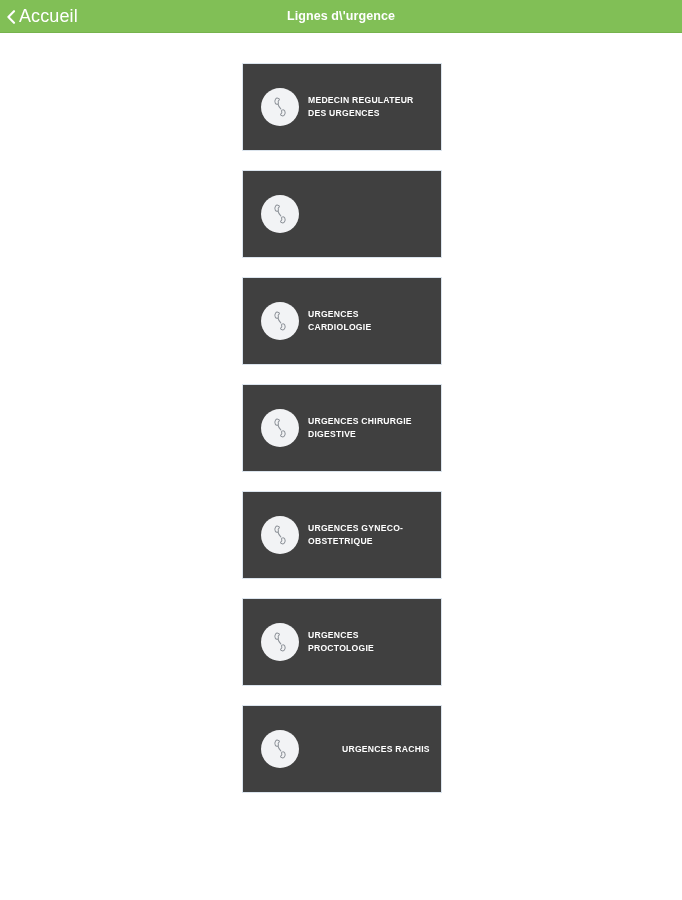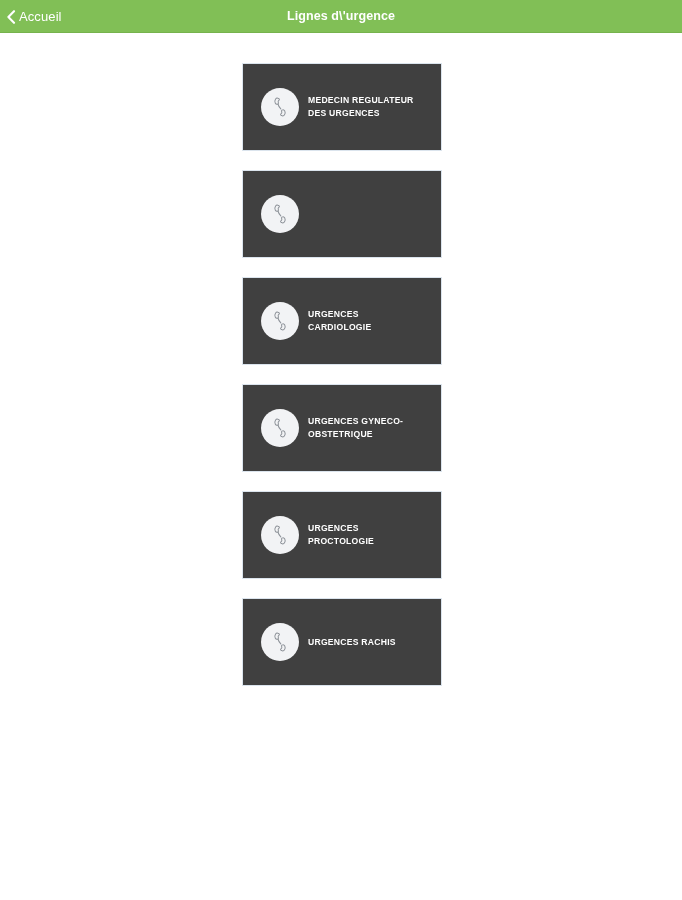--- a/index.html
+++ b/index.html
@@ -41,21 +41,21 @@
   }
   .nav-back .chev {
     display: inline-block;
     width: 10px;
     height: 14px;
     position: relative;
     flex: 0 0 auto;
   }
   .nav-back .chev svg { display: block; }
   .nav-back-label {
-    font-size: 13px;
+    font-size: 18px;
     font-weight: 400;
     letter-spacing: .1px;
     color: #ffffff;
     line-height: 1;
     padding-bottom: 1px;
   }
   .nav-title {
     position: absolute;
     left: 0;
     top: 0;
@@ -92,21 +92,21 @@
     background: #404040;
     margin-bottom: 21px;
     display: flex;
     align-items: center;
     box-sizing: border-box;
     padding-left: 18px;
     padding-right: 6px;
     cursor: pointer;
     box-shadow: 0 0 0 1px rgba(190,205,222,0.55);
   }
-  .card:last-child { margin-bottom: 0; }
+  .card:last-child { margin-bottom: 0; gap: 34px; }
 
   .card-icon {
     flex: 0 0 auto;
     width: 38px;
     height: 38px;
     border-radius: 50%;
     background: #f2f3f5;
     display: flex;
     align-items: center;
     justify-content: center;
@@ -178,20 +178,33 @@
             <path d="M8.6 3.3c-1.5-.5-2.7.1-3.2 1.4-.6 1.6-.3 3 .6 4.1.8 1 1.8 1.3 2.6.9.7-.3 1-1 .8-1.7-.2-.6-.6-1-.6-1.6 0-.5.2-.9.5-1.2.5-.5.5-1.3-.1-1.7-.2-.1-.4-.2-.6-.2z" stroke="#8a8f96" stroke-width="1.05" fill="none" stroke-linejoin="round"></path>
             <path d="M9.3 9.5c.9 1.7 2.3 3.3 4 4.4" stroke="#8a8f96" stroke-width="1.05" stroke-linecap="round" fill="none"></path>
             <path d="M15.4 20.7c1.5.5 2.7-.1 3.2-1.4.6-1.6.3-3-.6-4.1-.8-1-1.8-1.3-2.6-.9-.7.3-1 1-.8 1.7.2.6.6 1 .6 1.6 0 .5-.2.9-.5 1.2-.5.5-.5 1.3.1 1.7.2.1.4.2.6.2z" stroke="#8a8f96" stroke-width="1.05" fill="none" stroke-linejoin="round"></path>
           </g>
         </svg>
       </span>
       <span class="card-label">URGENCES
 CARDIOLOGIE</span>
     </div>
 
+    <div class="card">
+      <span class="card-icon">
+        <svg width="22" height="22" viewBox="0 0 24 24" fill="none" xmlns="http://www.w3.org/2000/svg" aria-hidden="true">
+          <g transform="rotate(12 12 12)">
+            <path d="M8.6 3.3c-1.5-.5-2.7.1-3.2 1.4-.6 1.6-.3 3 .6 4.1.8 1 1.8 1.3 2.6.9.7-.3 1-1 .8-1.7-.2-.6-.6-1-.6-1.6 0-.5.2-.9.5-1.2.5-.5.5-1.3-.1-1.7-.2-.1-.4-.2-.6-.2z" stroke="#8a8f96" stroke-width="1.05" fill="none" stroke-linejoin="round"></path>
+            <path d="M9.3 9.5c.9 1.7 2.3 3.3 4 4.4" stroke="#8a8f96" stroke-width="1.05" stroke-linecap="round" fill="none"></path>
+            <path d="M15.4 20.7c1.5.5 2.7-.1 3.2-1.4.6-1.6.3-3-.6-4.1-.8-1-1.8-1.3-2.6-.9-.7.3-1 1-.8 1.7.2.6.6 1 .6 1.6 0 .5-.2.9-.5 1.2-.5.5-.5 1.3.1 1.7.2.1.4.2.6.2z" stroke="#8a8f96" stroke-width="1.05" fill="none" stroke-linejoin="round"></path>
+          </g>
+        </svg>
+      </span>
+      <span class="card-label">URGENCES CHIRURGIE
+DIGESTIVE</span>
+    </div>
 
     <div class="card">
       <span class="card-icon">
         <svg width="22" height="22" viewBox="0 0 24 24" fill="none" xmlns="http://www.w3.org/2000/svg" aria-hidden="true">
           <g transform="rotate(12 12 12)">
             <path d="M8.6 3.3c-1.5-.5-2.7.1-3.2 1.4-.6 1.6-.3 3 .6 4.1.8 1 1.8 1.3 2.6.9.7-.3 1-1 .8-1.7-.2-.6-.6-1-.6-1.6 0-.5.2-.9.5-1.2.5-.5.5-1.3-.1-1.7-.2-.1-.4-.2-.6-.2z" stroke="#8a8f96" stroke-width="1.05" fill="none" stroke-linejoin="round"></path>
             <path d="M9.3 9.5c.9 1.7 2.3 3.3 4 4.4" stroke="#8a8f96" stroke-width="1.05" stroke-linecap="round" fill="none"></path>
             <path d="M15.4 20.7c1.5.5 2.7-.1 3.2-1.4.6-1.6.3-3-.6-4.1-.8-1-1.8-1.3-2.6-.9-.7.3-1 1-.8 1.7.2.6.6 1 .6 1.6 0 .5-.2.9-.5 1.2-.5.5-.5 1.3.1 1.7.2.1.4.2.6.2z" stroke="#8a8f96" stroke-width="1.05" fill="none" stroke-linejoin="round"></path>
           </g>
         </svg>

